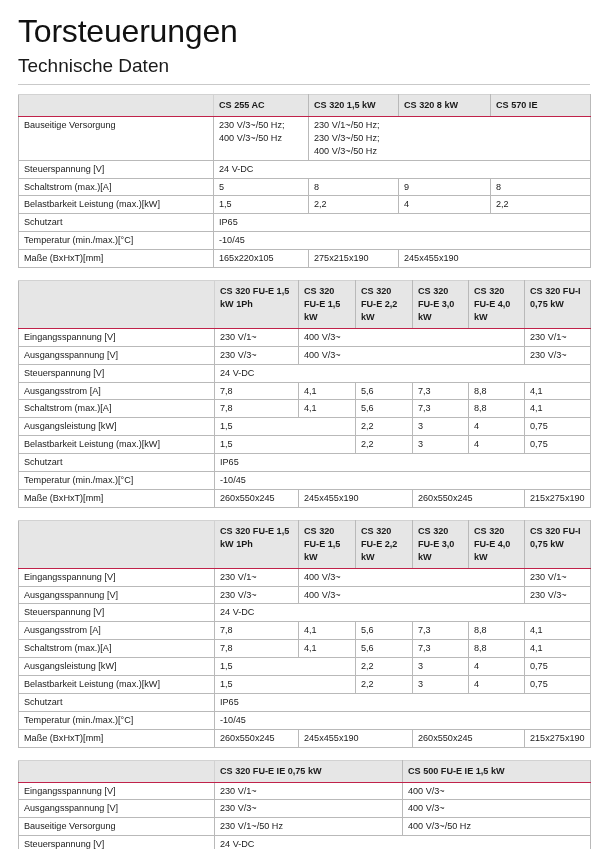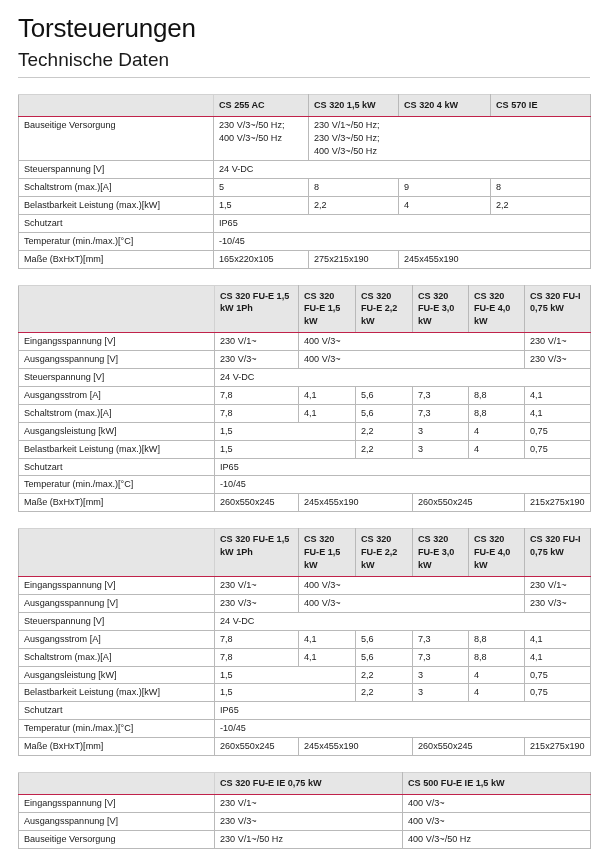--- a/index.html
+++ b/index.html
@@ -12,21 +12,21 @@
     width: 601px;
     height: 849px;
     font-family: "Liberation Sans", sans-serif;
     color: #1a1a1a;
     overflow: hidden;
   }
   .page {
     padding: 14px 11px 0 18px;
   }
   .doc-title {
-    font-size: 26px;
+    font-size: 32px;
     font-weight: 400;
     letter-spacing: -0.2px;
     margin: 0 0 6px 0;
     color: #111111;
     line-height: 1.1;
   }
   .doc-subtitle {
     font-size: 19px;
     font-weight: 400;
     margin: 0 0 7px 0;
@@ -36,21 +36,21 @@
   .rule {
     border: 0;
     border-top: 1px solid #c9c9c9;
     margin: 0 0 9px 0;
     width: 572px;
   }
   table.spec {
     border-collapse: collapse;
     table-layout: fixed;
     width: 572px;
-    margin: 16px 0 12px 0;
+    margin: 1px 0 12px 0;
     font-size: 9.1px;
     line-height: 1.42;
   }
   table.spec th, table.spec td {
     border: 1px solid #b9b9b9;
     padding: 2px 4px 2px 5px;
     text-align: left;
     vertical-align: top;
     font-weight: 400;
     white-space: nowrap;
@@ -89,21 +89,21 @@
         <col style="width:95px">
         <col style="width:90px">
         <col style="width:92px">
         <col style="width:100px">
     </colgroup>
     <thead>
       <tr>
         <th class="blank"></th>
         <th>CS 255 AC</th>
         <th>CS 320 1,5 kW</th>
-        <th>CS 320 4 kW</th>
+        <th>CS 320 8 kW</th>
         <th>CS 570 IE</th>
       </tr>
     </thead>
     <tbody>
       <tr>
         <td>Bauseitige Versorgung</td>
         <td class="multiline" style="white-space:pre-line">230 V/3~/50 Hz;
 400 V/3~/50 Hz</td>
         <td class="multiline" colspan="3" style="white-space:pre-line">230 V/1~/50 Hz;
 230 V/3~/50 Hz;

